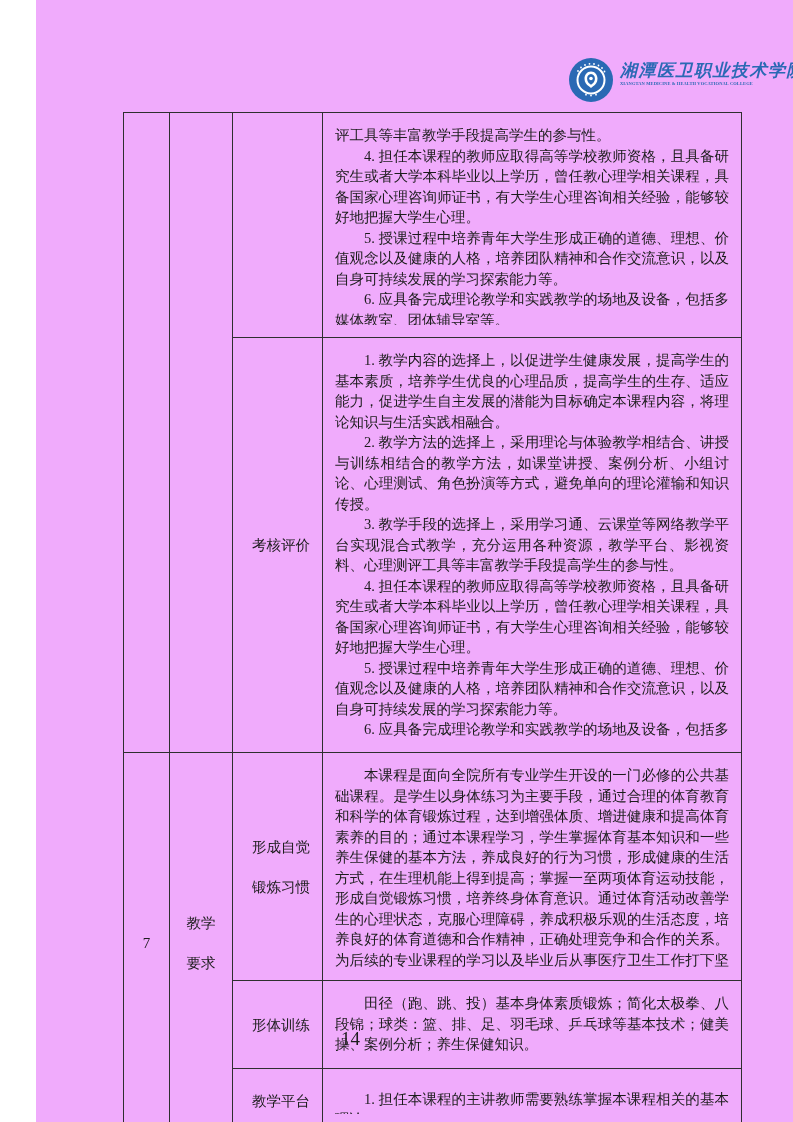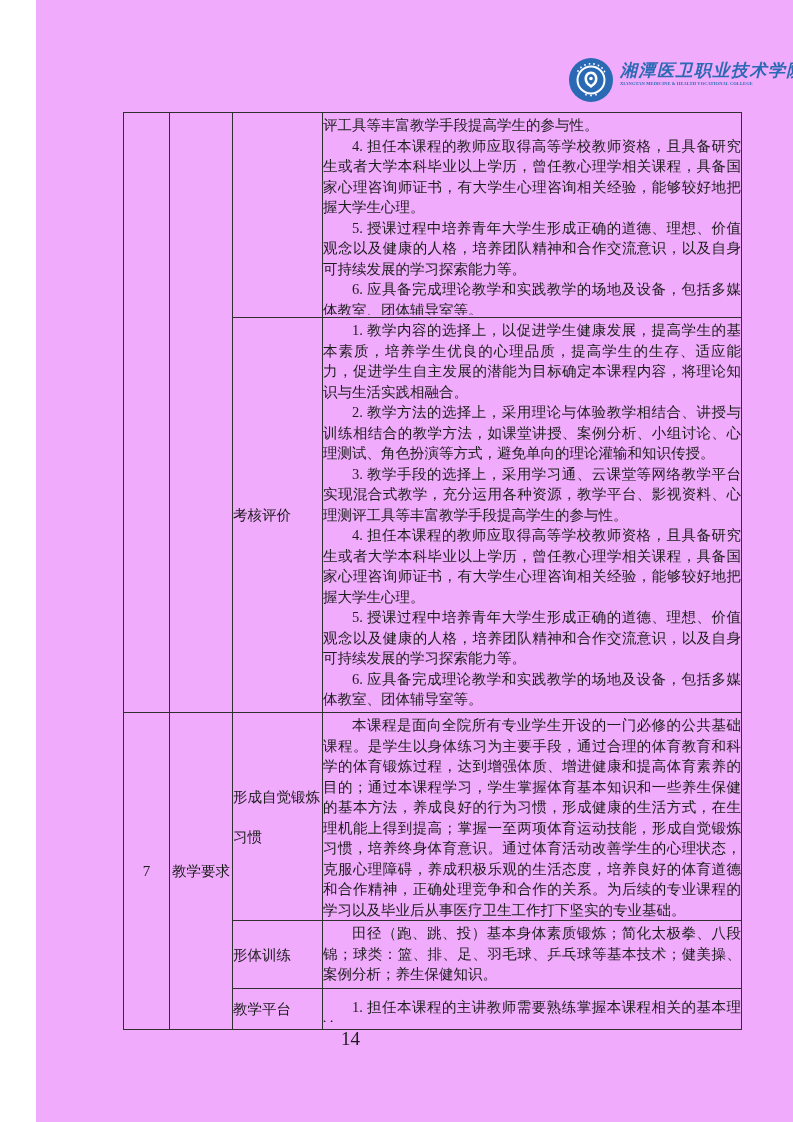--- a/index.html
+++ b/index.html
@@ -51,40 +51,40 @@
   
   table.syllabus{
     position:absolute;
     left:87px; top:112px;
     width:618px;
     border-collapse:collapse;
     table-layout:fixed;
   }
   table.syllabus td{
     border:1.5px solid #2f2f2f;
-    padding:0;
+    padding:12px;
     vertical-align:middle;
   }
   col.c-no{width:46px;}
   col.c-course{width:63px;}
   col.c-label{width:90px;}
   col.c-content{width:419px;}
 
   td.col-no{
     text-align:center;
     font-size:15px;
   }
   td.col-course{
     text-align:center;
     font-size:14.5px;
     line-height:40px;
     padding:0 7px;
   }
   td.col-label{
-    text-align:left;
+    text-align:right;
     font-size:14.5px;
     line-height:40px;
     padding:0 5px;
   }
   td.col-content{
     vertical-align:top;
     padding:3px 8px 0 7px;
   }
   .cell-clip{overflow:hidden;}
   .para{

